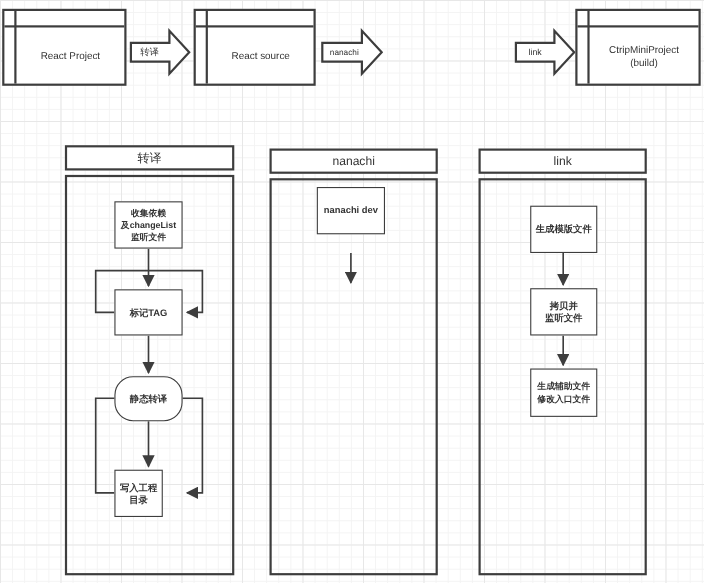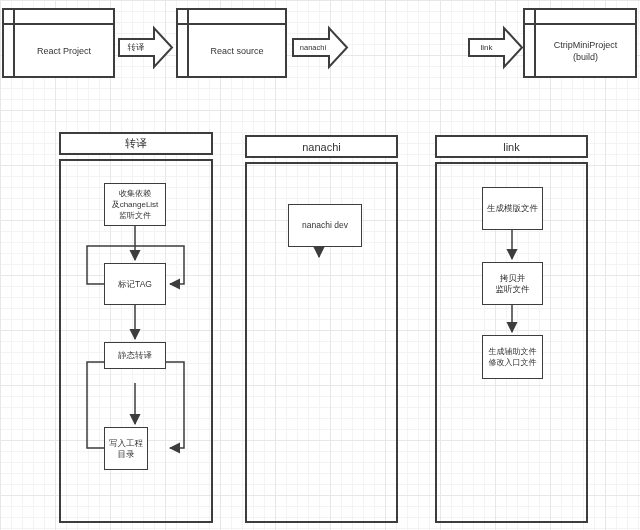--- a/index.html
+++ b/index.html
@@ -35,21 +35,21 @@
   .lane-title{
     border:2px solid #3d3d3d;background:#ffffff;
     display:flex;align-items:center;justify-content:center;
     font-size:11px;color:#333333;
   }
   .lane-body{border:2px solid #3d3d3d;background:transparent;}
   
   .step{
     border:1.5px solid #3d3d3d;background:#ffffff;
     display:flex;align-items:center;justify-content:center;text-align:center;
-    font-size:8.5px;line-height:11px;white-space:pre-line;color:#333333;
+    font-size:8.5px;line-height:11px;white-space:pre-line;color:#333333;font-weight:bold;
   }
   svg.overlay{position:absolute;left:0;top:0;pointer-events:none;}
 </style>
 </head>
 <body>
 
 <div class="canvas">
 
   <svg class="overlay" width="640" height="530" viewBox="0 0 640 530">
     <defs>
@@ -95,26 +95,26 @@
   <div class="abs fatlabel" style="left:118px;top:39px;width:36px;height:17px;font-size:8.5px;">转译</div>
   <div class="abs fatlabel" style="left:291px;top:39px;width:44px;height:17px;font-size:7.5px;">nanachi</div>
   <div class="abs fatlabel" style="left:468px;top:39px;width:37px;height:17px;">link</div>
 
   <div class="abs lane-title" style="left:59px;top:132px;width:154px;height:23px;">转译</div>
   <div class="abs lane-body" style="left:59px;top:159px;width:154px;height:364px;"></div>
   <div class="abs step" style="left:104px;top:183px;width:62px;height:43px;font-size:8px;">收集依赖
 及changeList
 监听文件</div>
   <div class="abs step" style="left:104px;top:263px;width:62px;height:42px;">标记TAG</div>
-  <div class="abs step" style="left:104px;top:342px;width:62px;height:27px;">静态转译</div>
+  <div class="abs step" style="left:104px;top:342px;width:62px;height:41px;border-radius:17px;">静态转译</div>
   <div class="abs step" style="left:104px;top:427px;width:44px;height:43px;">写入工程目录</div>
 
   <div class="abs lane-title" style="left:245px;top:135px;width:153px;height:23px;">nanachi</div>
   <div class="abs lane-body" style="left:245px;top:162px;width:153px;height:361px;"></div>
-  <div class="abs step" style="left:288px;top:204px;width:74px;height:43px;">nanachi dev</div>
+  <div class="abs step" style="left:288px;top:170px;width:62px;height:43px;">nanachi dev</div>
 
   <div class="abs lane-title" style="left:435px;top:135px;width:153px;height:23px;">link</div>
   <div class="abs lane-body" style="left:435px;top:162px;width:153px;height:361px;"></div>
   <div class="abs step" style="left:482px;top:187px;width:61px;height:43px;">生成模版文件</div>
   <div class="abs step" style="left:482px;top:262px;width:61px;height:43px;">拷贝并
 监听文件</div>
   <div class="abs step" style="left:482px;top:335px;width:61px;height:44px;font-size:8px;">生成辅助文件
 修改入口文件</div>
 
 </div>

